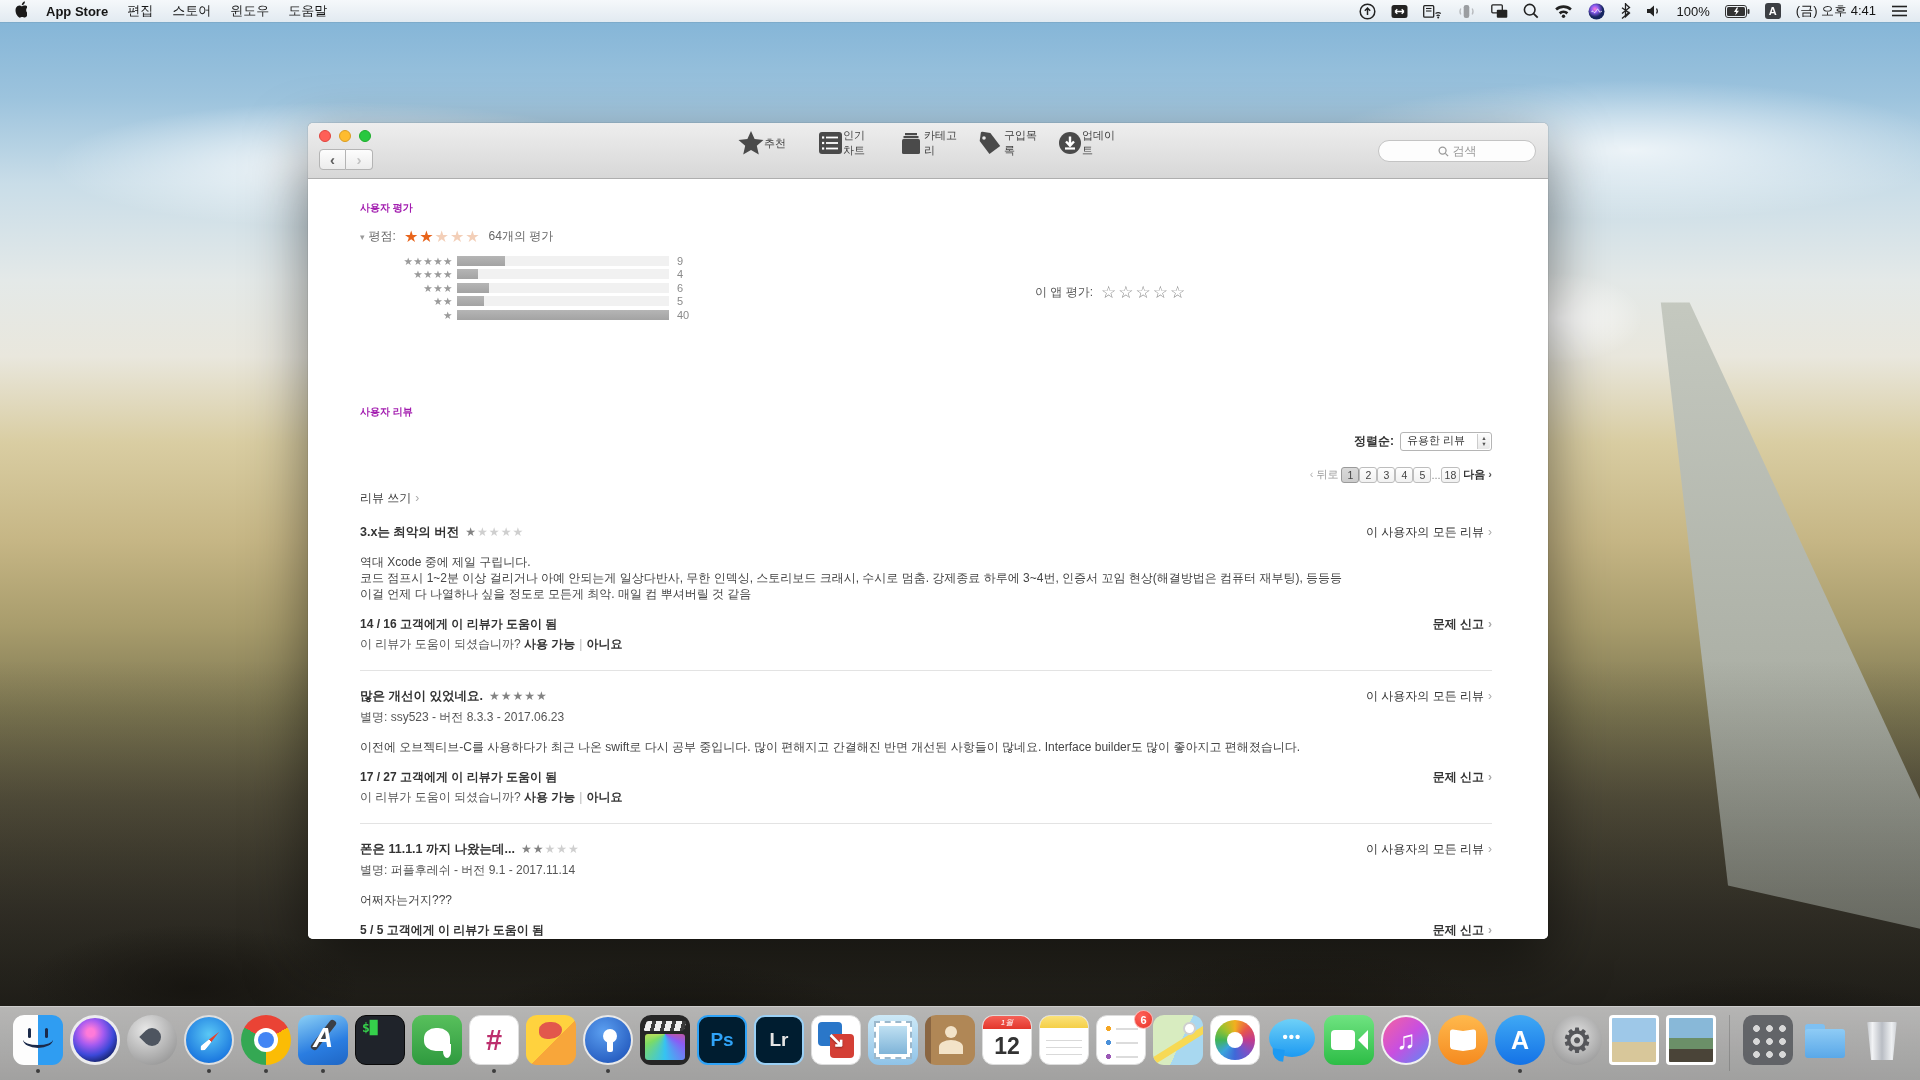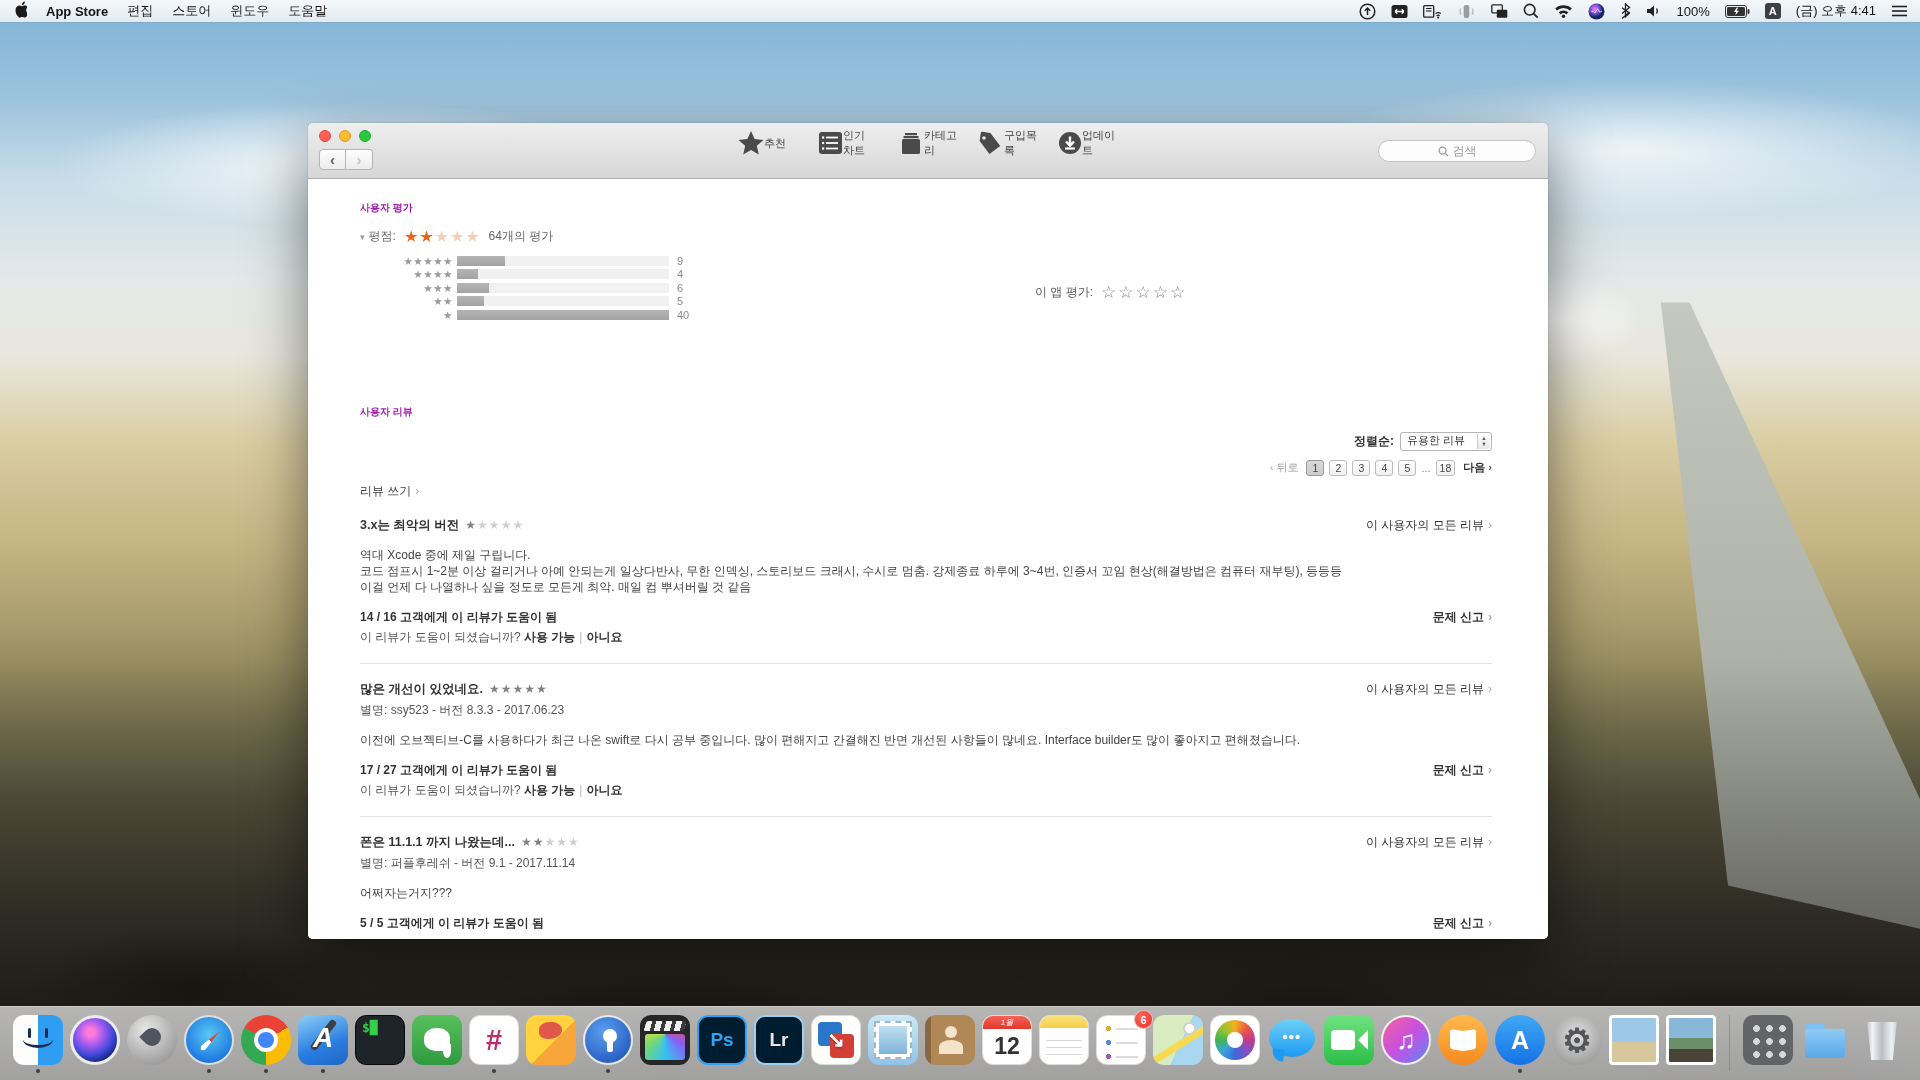--- a/index.html
+++ b/index.html
@@ -68,21 +68,21 @@
   .bar-track{width:212px;height:10px;background:#f1f1f1;margin-left:4px}
   .bar-fill{height:10px;background:linear-gradient(180deg,#b5b5b5,#a3a3a3)}
   .bar-count{margin-left:8px;color:#8a8a8a;font-size:11px}
   .rate-row{position:absolute;left:727px;top:104px;display:flex;align-items:center;color:#555}
   .rate-stars{font-size:17px;color:#8a8a8a;letter-spacing:2px;margin-left:8px;line-height:1}
   .h-reviews{margin-top:83px}
   .sort-row{margin-top:13px;display:flex;justify-content:flex-end;align-items:center;gap:6px}
   .sort-label{font-weight:bold;color:#333}
   .sort-select{width:92px;height:19px;border:1px solid #b5b5b5;border-radius:3px;background:#fff;display:flex;align-items:flex-start;font-size:11px;color:#333;padding-left:6px;position:relative}
   .stepper{position:absolute;right:1px;top:1px;bottom:1px;width:13px;background:linear-gradient(#fdfdfd,#e8e8e8);border-left:1px solid #ccc;border-radius:0 2px 2px 0;display:flex;flex-direction:column;align-items:center;justify-content:center;font-size:5.5px;color:#555;line-height:1.1}
-  .pager-row{margin-top:9px;display:flex;justify-content:flex-end;align-items:center;gap:5px;font-size:11px}
+  .pager-row{margin-top:16px;display:flex;justify-content:flex-end;align-items:center;font-size:11px}
   .pg-back{color:#9a9a9a;margin-right:3px}
   .pg-chev{color:#b5b5b5}
   .pg-btn{min-width:18px;height:16px;padding:0 3px;border:1px solid #bdbdbd;border-radius:3px;background:linear-gradient(#fefefe,#f1f1f1);color:#444;display:flex;align-items:center;justify-content:center;font-size:10.5px}
   .pg-btn.active{background:linear-gradient(#d9d9d9,#cccccc);border-color:#9a9a9a}
   .pg-ellipsis{color:#8a8a8a}
   .pg-next{font-weight:bold;color:#333;margin-left:3px}
   .write-row{margin-top:7px;color:#3c3c3c;display:flex;align-items:center;gap:4px}
   .chev{color:#aaa;font-size:12px}
 
   .review{margin-top:17px}

